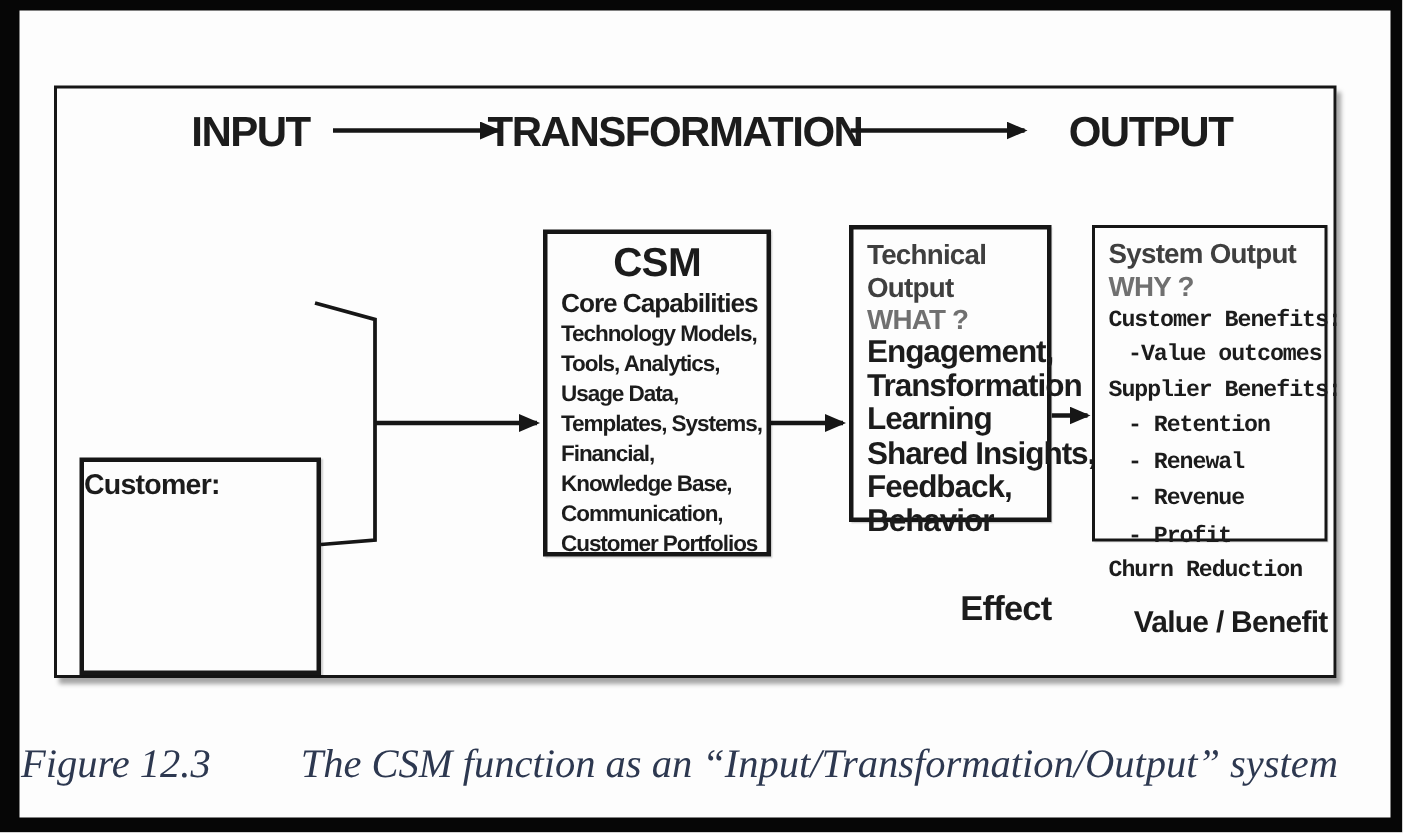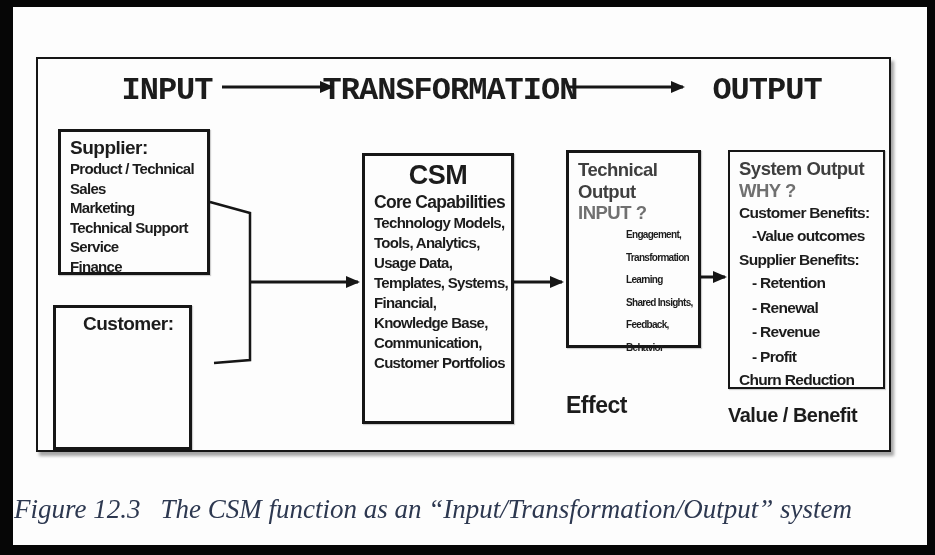--- a/index.html
+++ b/index.html
@@ -7,52 +7,52 @@
          font-family:"Liberation Sans","DejaVu Sans",sans-serif;}
   
   .frame{position:absolute;inset:0;border-style:solid;border-color:#060606;
          border-width:7px 8px 10px 13px;box-sizing:border-box;}
   
   .diagram{position:absolute;left:36px;top:57px;width:855px;height:395px;
            background:#fdfdfd;border:2.5px solid #161616;box-sizing:border-box;
            box-shadow:3px 4px 3px rgba(0,0,0,0.35);}
   .wires{position:absolute;left:0;top:0;width:855px;height:395px;pointer-events:none;}
   .stage-label{position:absolute;top:13px;transform:translateX(-50%);
-               font-weight:bold;font-size:32px;letter-spacing:-1px;color:#1c1c1c;white-space:nowrap;font-family:Liberation Mono, monospace;}
+               font-weight:bold;font-size:28px;letter-spacing:-1px;color:#1c1c1c;white-space:nowrap;}
   .box{position:absolute;background:#fdfdfd;border:3px solid #161616;box-sizing:border-box;
        color:#1c1c1c;font-weight:bold;box-shadow:1px 1px 1px rgba(0,0,0,0.18);}
   .line{white-space:nowrap;}
   
   .supplier{left:20px;top:70px;width:152px;height:146px;padding:5px 0 0 9px;}
-  .customer{left:15px;top:246px;width:139px;height:145px;padding:5px 0 0 27px;}
+  .customer{left:15px;top:246px;width:161px;height:145px;padding:5px 0 0 0;}
   .io-title{font-size:19px;letter-spacing:-0.5px;line-height:22px;}
   .supplier .line,.customer .line{font-size:15px;letter-spacing:-0.7px;line-height:19.5px;}
   
-  .csm{left:324px;top:94px;width:152px;height:271px;padding:4px 0 0 9px;}
+  .csm{left:324px;top:94px;width:152px;height:218px;padding:4px 0 0 9px;}
   .csm-title{font-size:27px;letter-spacing:-0.5px;text-align:center;margin-right:9px;line-height:31px;}
   .csm-sub{font-size:17.5px;letter-spacing:-0.7px;line-height:22px;}
   .csm .line{font-size:15px;letter-spacing:-0.7px;line-height:20px;}
   
   .tech{left:528px;top:91px;width:135px;height:198px;padding:6px 0 0 9px;}
   .h-gray{font-size:18.5px;letter-spacing:-0.5px;line-height:21.5px;color:#3f3f3f;}
   .q-gray{font-size:18.5px;letter-spacing:-0.5px;line-height:22px;color:#707070;}
-  .tech .line{font-size:10px;letter-spacing:-0.7px;line-height:22.5px;margin-left:48px;}
+  .tech .line{font-size:21px;letter-spacing:-0.7px;line-height:22.5px;}
   
-  .sys{left:690px;top:91px;width:157px;height:239px;padding:6px 12px 0 9px;border-width:2.5px;}
-  .sys .line{font-size:15.5px;letter-spacing:-0.7px;line-height:22.5px;}
+  .sys{left:690px;top:91px;width:157px;height:211px;padding:6px 12px 0 9px;border-width:2.5px;}
+  .sys .line{font-size:15.5px;letter-spacing:-0.7px;line-height:22.5px;font-family:Liberation Mono, monospace;}
   .sys .line.indent{padding-left:13px;line-height:24.5px;}
   
-  .under-label{position:absolute;font-weight:bold;color:#1c1c1c;text-align:left;white-space:nowrap;}
+  .under-label{position:absolute;font-weight:bold;color:#1c1c1c;text-align:right;white-space:nowrap;}
   .effect{left:528px;top:333px;width:135px;font-size:23px;letter-spacing:-0.5px;}
   .value-benefit{left:690px;top:345px;width:157px;font-size:20px;letter-spacing:-0.5px;}
   
   .caption{position:absolute;left:14px;top:494px;width:905px;
            font-family:"Liberation Serif","DejaVu Serif",serif;font-style:italic;
            font-size:27px;color:#2d3850;white-space:nowrap;}
-  .caption .cap-text{margin-left:20px;}
+  .caption .cap-text{margin-left:60px;}
 </style>
 </head>
 <body>
 
 <div class="stage">
   <div class="frame"></div>
 
   <div class="diagram">
 
     <div class="stage-label" style="left:129px;">INPUT</div>
@@ -71,31 +71,20 @@
 
       <path d="M172,143 L212,154 L212,301 L176,304" fill="none" stroke="#161616" stroke-width="2.5"></path>
 
       <line x1="212" y1="223" x2="320" y2="223" stroke="#161616" stroke-width="3" marker-end="url(#ah)"></line>
 
       <line x1="476" y1="223" x2="524" y2="223" stroke="#161616" stroke-width="3" marker-end="url(#ah)"></line>
 
       <line x1="663" y1="218" x2="687" y2="218" stroke="#161616" stroke-width="3" marker-end="url(#ah)"></line>
     </svg>
 
-    <div class="box supplier">
-      <div class="io-title">Supplier:</div>
-      <div>
-          <div class="line">Product / Technical</div>
-          <div class="line">Sales</div>
-          <div class="line">Marketing</div>
-          <div class="line">Technical Support</div>
-          <div class="line">Service</div>
-          <div class="line">Finance</div>
-        </div>
-    </div>
 
     <div class="box customer">
       <div class="io-title">Customer:</div>
     </div>
 
     <div class="box csm">
       <div class="csm-title">CSM</div>
       <div class="csm-sub">Core Capabilities</div>
       <div>
           <div class="line">Technology Models,</div>
@@ -105,21 +94,21 @@
           <div class="line">Financial,</div>
           <div class="line">Knowledge Base,</div>
           <div class="line">Communication,</div>
           <div class="line">Customer Portfolios</div>
         </div>
     </div>
 
     <div class="box tech">
       <div class="h-gray">Technical</div>
       <div class="h-gray">Output</div>
-      <div class="q-gray">INPUT ?</div>
+      <div class="q-gray">WHAT ?</div>
       <div>
           <div class="line">Engagement,</div>
           <div class="line">Transformation</div>
           <div class="line">Learning</div>
           <div class="line">Shared Insights,</div>
           <div class="line">Feedback,</div>
           <div class="line">Behavior</div>
         </div>
     </div>
     <div class="under-label effect">Effect</div>

